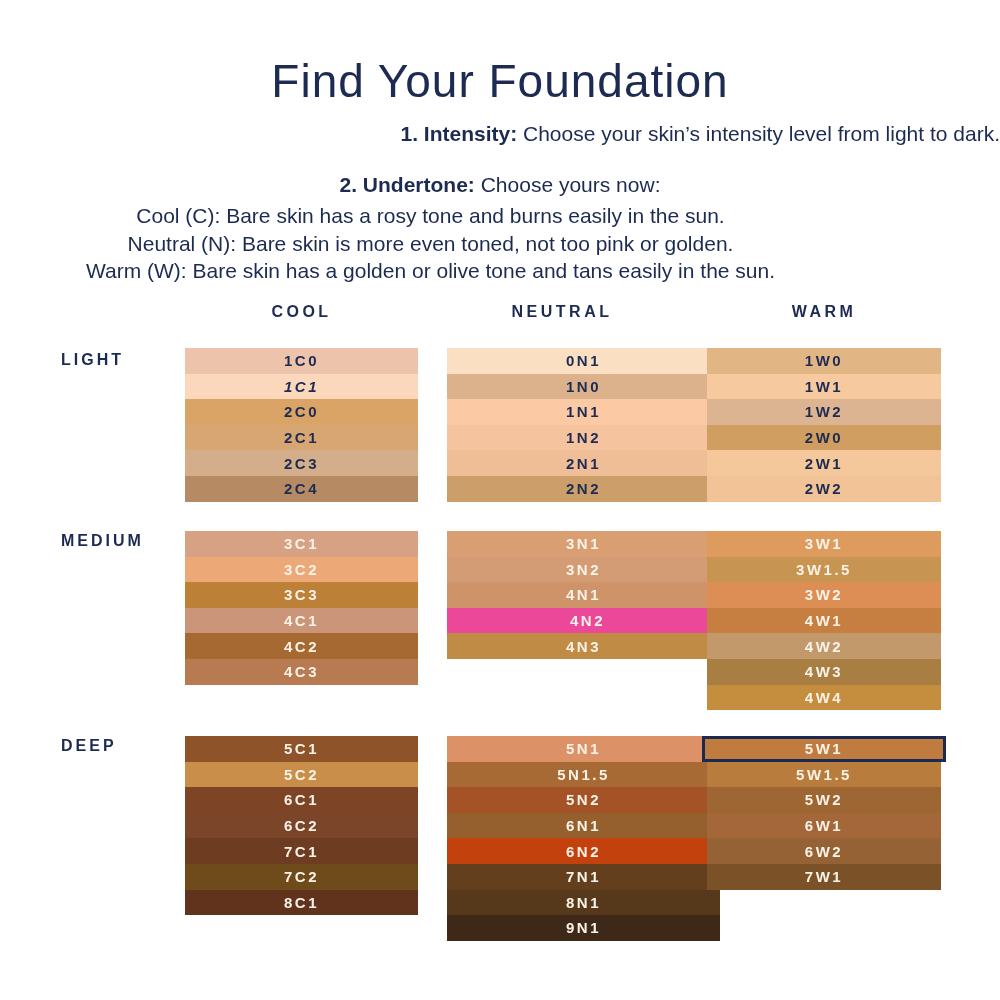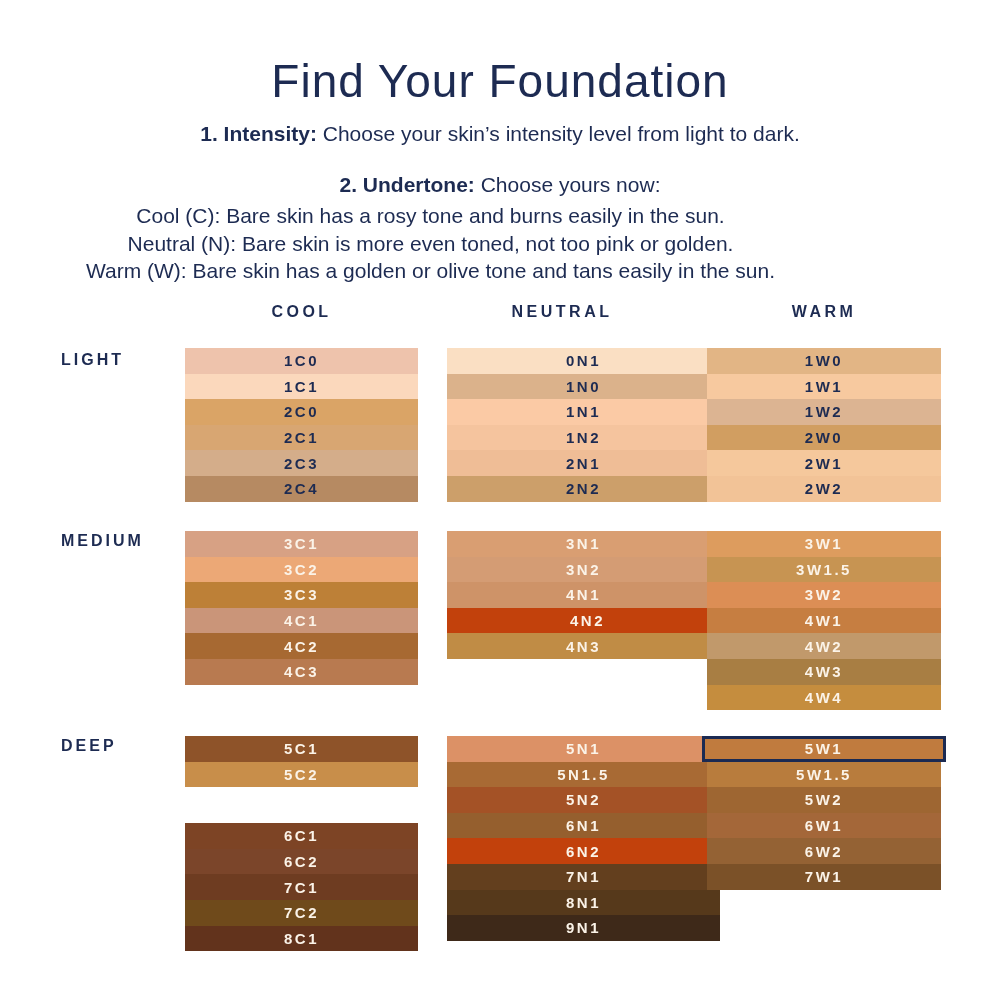--- a/index.html
+++ b/index.html
@@ -11,21 +11,21 @@
     overflow: hidden;
   }
   .page-title {
     position: absolute; top: 54px; left: 0; width: 1000px;
     text-align: center;
     font-size: 46px; font-weight: 400; letter-spacing: 1px;
     font-stretch: semi-condensed;
   }
   .step1-line {
     position: absolute; top: 122px; left: 0; width: 1000px;
-    text-align: center; font-size: 21px;
+    text-align: right; font-size: 21px;
   }
   .step2-head {
     position: absolute; top: 173px; left: 0; width: 1000px;
     text-align: center; font-size: 21px;
   }
   .bold { font-weight: 700; }
   .undertone-lines {
     position: absolute; top: 202px; left: 0; width: 861px;
     text-align: center; font-size: 21px; line-height: 27.5px;
   }
@@ -87,21 +87,21 @@
 <div class="col-header warm">WARM</div>
 
 <div class="row-label light">LIGHT</div>
 <div class="row-label medium">MEDIUM</div>
 <div class="row-label deep">DEEP</div>
 
 <div class="stack light cool">
     <div class="swatch" style="background: rgb(238, 195, 172); color: rgb(29, 43, 82);">
       <span>1C0</span>
     </div>
-    <div class="swatch" style="background: rgb(251, 216, 188); color: rgb(29, 43, 82);">
+    <div class="swatch" style="background: rgb(251, 216, 188); color: rgb(29, 43, 82); font-style: italic;">
       <span>1C1</span>
     </div>
     <div class="swatch" style="background: rgb(218, 164, 102); color: rgb(29, 43, 82);">
       <span>2C0</span>
     </div>
     <div class="swatch" style="background: rgb(216, 166, 114); color: rgb(29, 43, 82);">
       <span>2C1</span>
     </div>
     <div class="swatch" style="background: rgb(212, 173, 138); color: rgb(29, 43, 82);">
       <span>2C3</span>
@@ -174,21 +174,21 @@
 <div class="stack medium neutral">
     <div class="swatch" style="background: rgb(217, 158, 114); color: rgb(251, 243, 232);">
       <span>3N1</span>
     </div>
     <div class="swatch" style="background: rgb(212, 156, 116); color: rgb(251, 243, 232);">
       <span>3N2</span>
     </div>
     <div class="swatch" style="background: rgb(206, 147, 104); color: rgb(251, 243, 232);">
       <span>4N1</span>
     </div>
-    <div class="swatch" style="background: #c2410c; color: rgb(251, 243, 232); padding-left: 8px;">
+    <div class="swatch" style="background: #ec4899; color: rgb(251, 243, 232); padding-left: 8px;">
       <span>4N2</span>
     </div>
     <div class="swatch" style="background: rgb(192, 140, 69); color: rgb(251, 243, 232);">
       <span>4N3</span>
     </div>
   </div>
 <div class="stack medium warm">
     <div class="swatch" style="background: rgb(221, 156, 94); color: rgb(251, 243, 232);">
       <span>3W1</span>
     </div>
@@ -212,21 +212,21 @@
     </div>
   </div>
 
 <div class="stack deep cool">
     <div class="swatch" style="background: rgb(142, 83, 41); color: rgb(251, 243, 232);">
       <span>5C1</span>
     </div>
     <div class="swatch" style="background: rgb(200, 142, 74); color: rgb(251, 243, 232);">
       <span>5C2</span>
     </div>
-    <div class="swatch" style="background: rgb(125, 68, 37); color: rgb(251, 243, 232); margin-top: 36px;">
+    <div class="swatch" style="background: rgb(125, 68, 37); color: rgb(251, 243, 232);">
       <span>6C1</span>
     </div>
     <div class="swatch" style="background: rgb(123, 69, 42); color: rgb(251, 243, 232);">
       <span>6C2</span>
     </div>
     <div class="swatch" style="background: rgb(110, 60, 33); color: rgb(251, 243, 232);">
       <span>7C1</span>
     </div>
     <div class="swatch" style="background: rgb(111, 74, 27); color: rgb(251, 243, 232);">
       <span>7C2</span>

